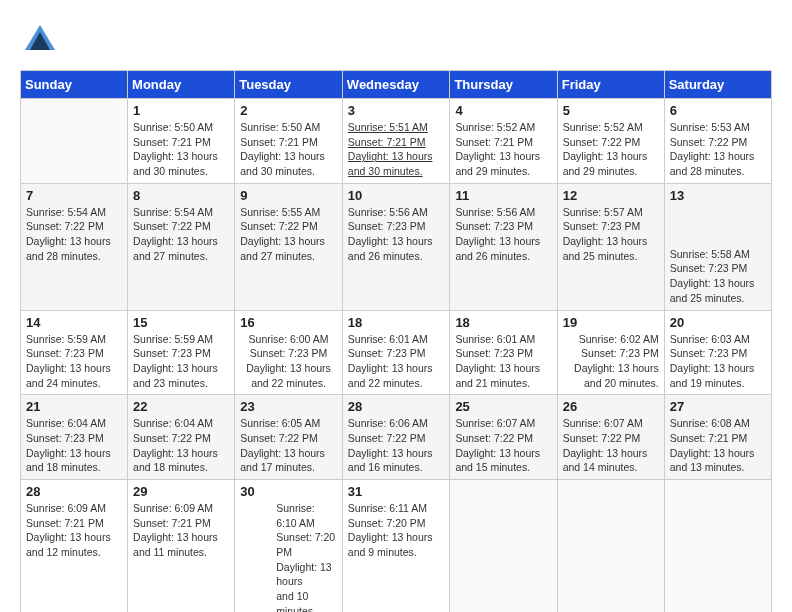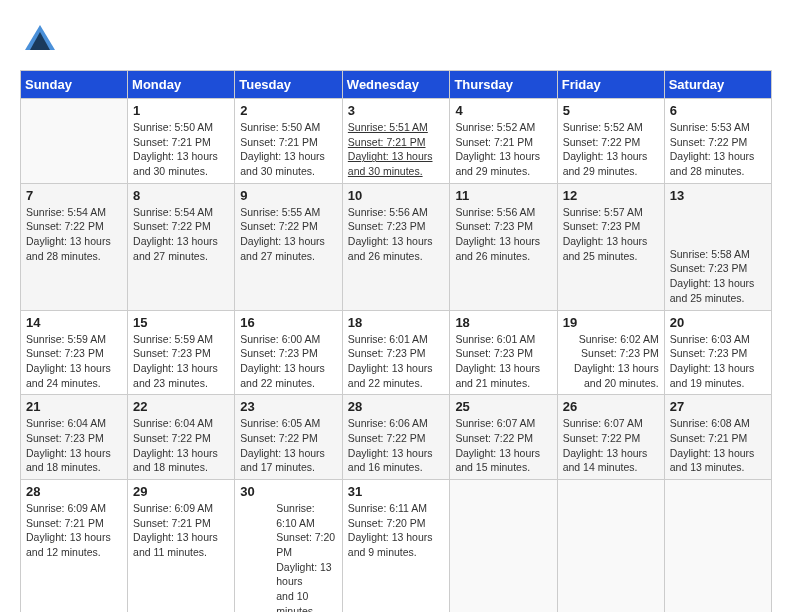--- a/index.html
+++ b/index.html
@@ -230,21 +230,21 @@
         </td>
         <td>
           <span class="day-number">15</span>
           <div class="day-info" style="white-space: pre-line;">Sunrise: 5:59 AM
 Sunset: 7:23 PM
 Daylight: 13 hours
 and 23 minutes.</div>
         </td>
         <td>
           <span class="day-number">16</span>
-          <div class="day-info" style="white-space: pre-line;">Sunrise: 6:00 AM
+          <div class="day-info" style="white-space: pre-line; text-align: center;">Sunrise: 6:00 AM
 Sunset: 7:23 PM
 Daylight: 13 hours
 and 22 minutes.</div>
         </td>
         <td>
           <span class="day-number">18</span>
           <div class="day-info" style="white-space: pre-line;">Sunrise: 6:01 AM
 Sunset: 7:23 PM
 Daylight: 13 hours
 and 22 minutes.</div>

